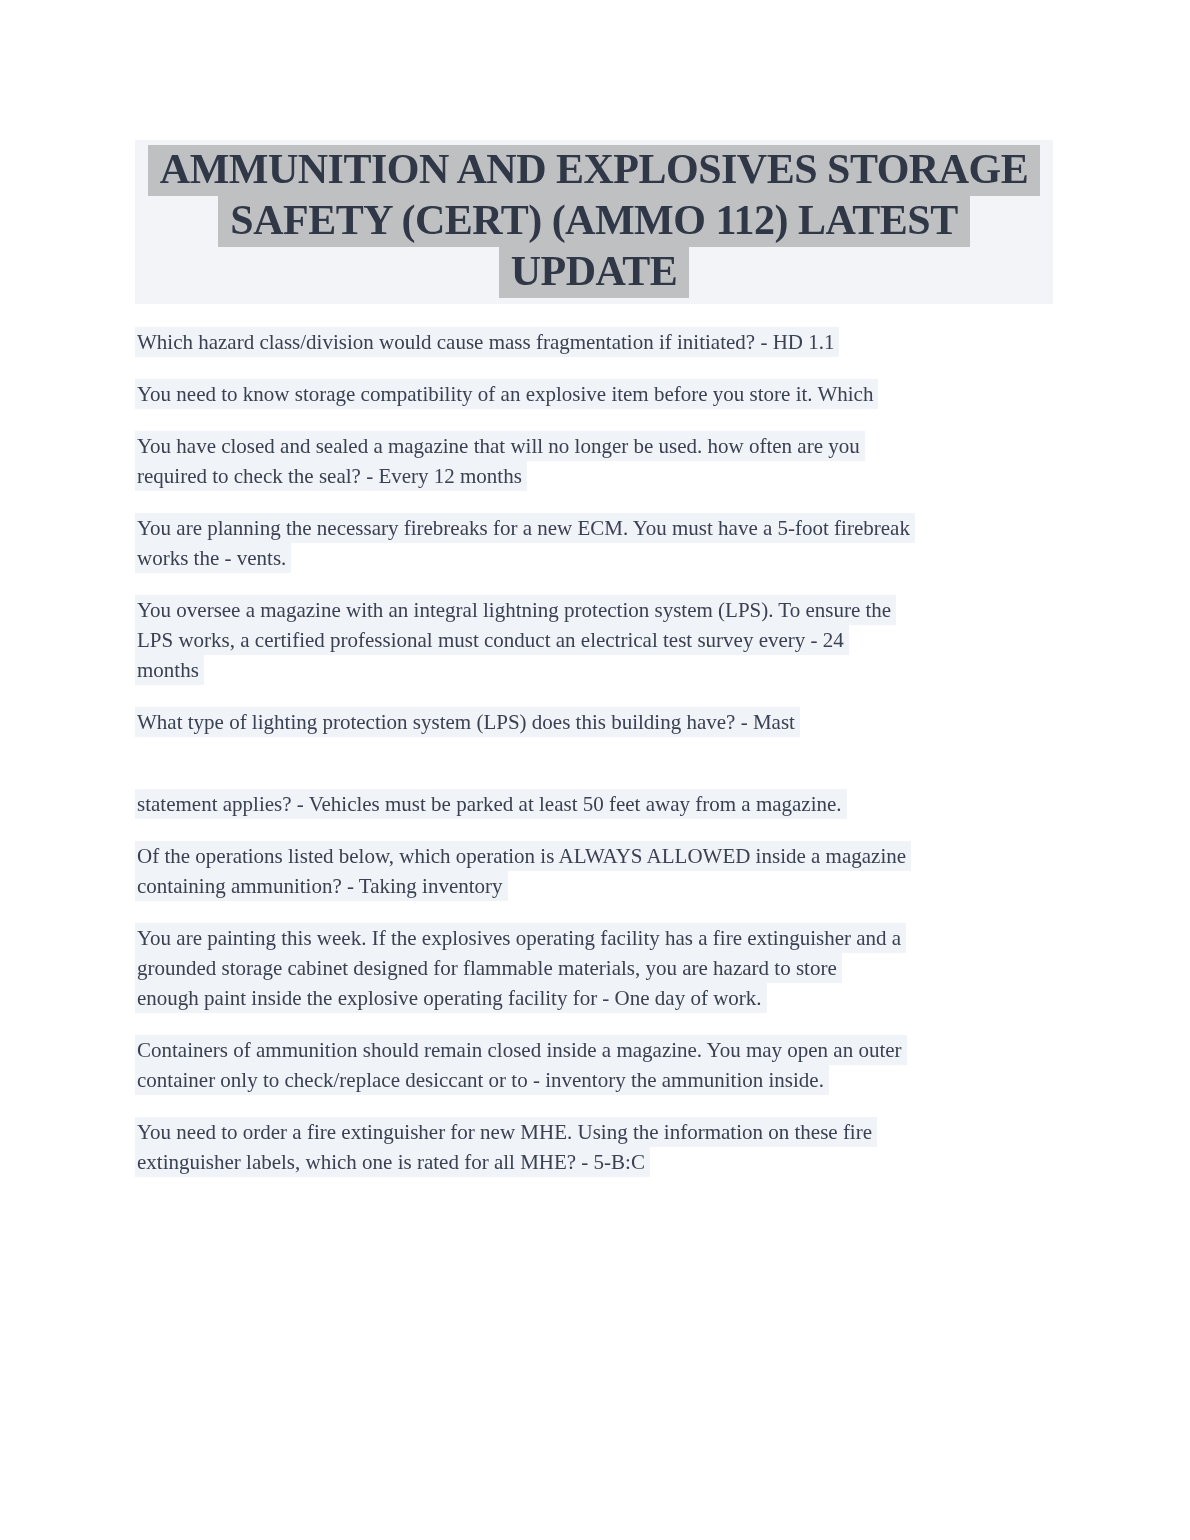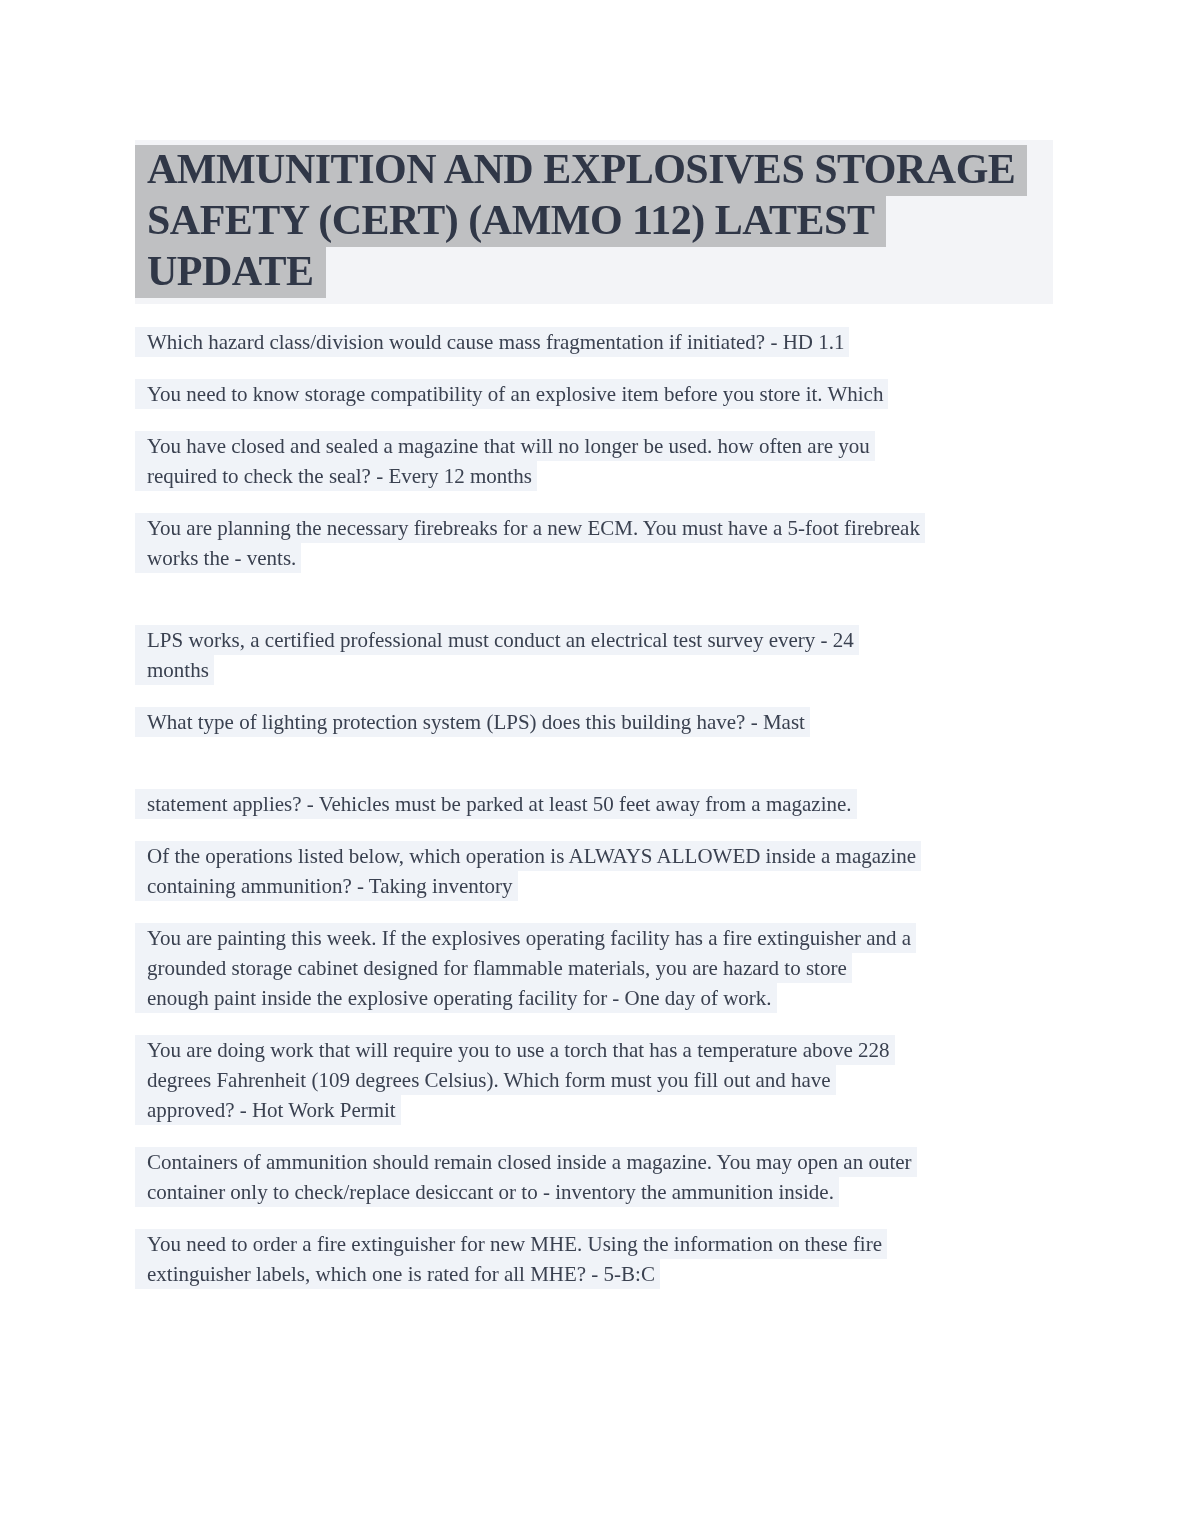--- a/index.html
+++ b/index.html
@@ -24,21 +24,21 @@
     width:918px;
   }
   .title-box{
     background:var(--title-box-bg);
     padding:5px 0 6px 0;
     text-align:center;
   }
   .title-line{
     font-size:0;           
     line-height:0;
-    text-align:left;
+    text-align:center;
   }
   .tl{
     display:inline-block;
     font-size:42px;
     font-weight:bold;
     line-height:1.14;
     letter-spacing:-0.5px;
     color:var(--title-text);
     background:var(--title-highlight);
     padding:1px 12px 2px 12px;
@@ -49,43 +49,42 @@
   }
   .para{
     margin:0 0 22px 0;
     font-size:21px;
     line-height:30px;
     color:var(--body-text);
     text-align:left;
   }
   .hl{
     background:var(--line-highlight);
-    padding:3px 5px 3px 12px;
+    padding:3px 5px 3px 2px;
     -webkit-box-decoration-break:clone;
     box-decoration-break:clone;
   }
 </style>
 </head>
 <body>
 
 <div class="content">
   <div class="title-box">
 
   <div class="title-line"><span class="tl">AMMUNITION AND EXPLOSIVES STORAGE</span></div>
       <div class="title-line"><span class="tl">SAFETY (CERT) (AMMO 112) LATEST</span></div>
       <div class="title-line"><span class="tl">UPDATE</span></div>
     </div>
   <div class="qa-list">
 
   <p class="para"><span class="hl">Which hazard class/division would cause mass fragmentation if initiated? - HD 1.1</span></p>
       <p class="para"><span class="hl">You need to know storage compatibility of an explosive item before you store it. Which</span><br></p>
       <p class="para"><span class="hl">You have closed and sealed a magazine that will no longer be used. how often are you</span><br><span class="hl">required to check the seal? - Every 12 months</span></p>
       <p class="para"><span class="hl">You are planning the necessary firebreaks for a new ECM. You must have a 5-foot firebreak</span><br><span class="hl">works the - vents.</span></p>
-      <p class="para"><br><span class="hl">LPS works, a certified professional must conduct an electrical test survey every - 24</span><br><span class="hl">months</span></p>
+      <p class="para"><span class="hl">You oversee a magazine with an integral lightning protection system (LPS). To ensure the</span><br><span class="hl">LPS works, a certified professional must conduct an electrical test survey every - 24</span><br><span class="hl">months</span></p>
       <p class="para"><span class="hl">What type of lighting protection system (LPS) does this building have? - Mast</span></p>
       <p class="para"><br><span class="hl">statement applies? - Vehicles must be parked at least 50 feet away from a magazine.</span></p>
       <p class="para"><span class="hl">Of the operations listed below, which operation is ALWAYS ALLOWED inside a magazine</span><br><span class="hl">containing ammunition? - Taking inventory</span></p>
       <p class="para"><span class="hl">You are painting this week. If the explosives operating facility has a fire extinguisher and a</span><br><span class="hl">grounded storage cabinet designed for flammable materials, you are hazard to store</span><br><span class="hl">enough paint inside the explosive operating facility for - One day of work.</span></p>
-      <p class="para"><span class="hl">You are doing work that will require you to use a torch that has a temperature above 228</span><br><span class="hl">degrees Fahrenheit (109 degrees Celsius). Which form must you fill out and have</span><br><span class="hl">approved? - Hot Work Permit</span></p>
       <p class="para"><span class="hl">Containers of ammunition should remain closed inside a magazine. You may open an outer</span><br><span class="hl">container only to check/replace desiccant or to - inventory the ammunition inside.</span></p>
       <p class="para"><span class="hl">You need to order a fire extinguisher for new MHE. Using the information on these fire</span><br><span class="hl">extinguisher labels, which one is rated for all MHE? - 5-B:C</span></p>
     </div>
 </div>
 
 </body></html>

